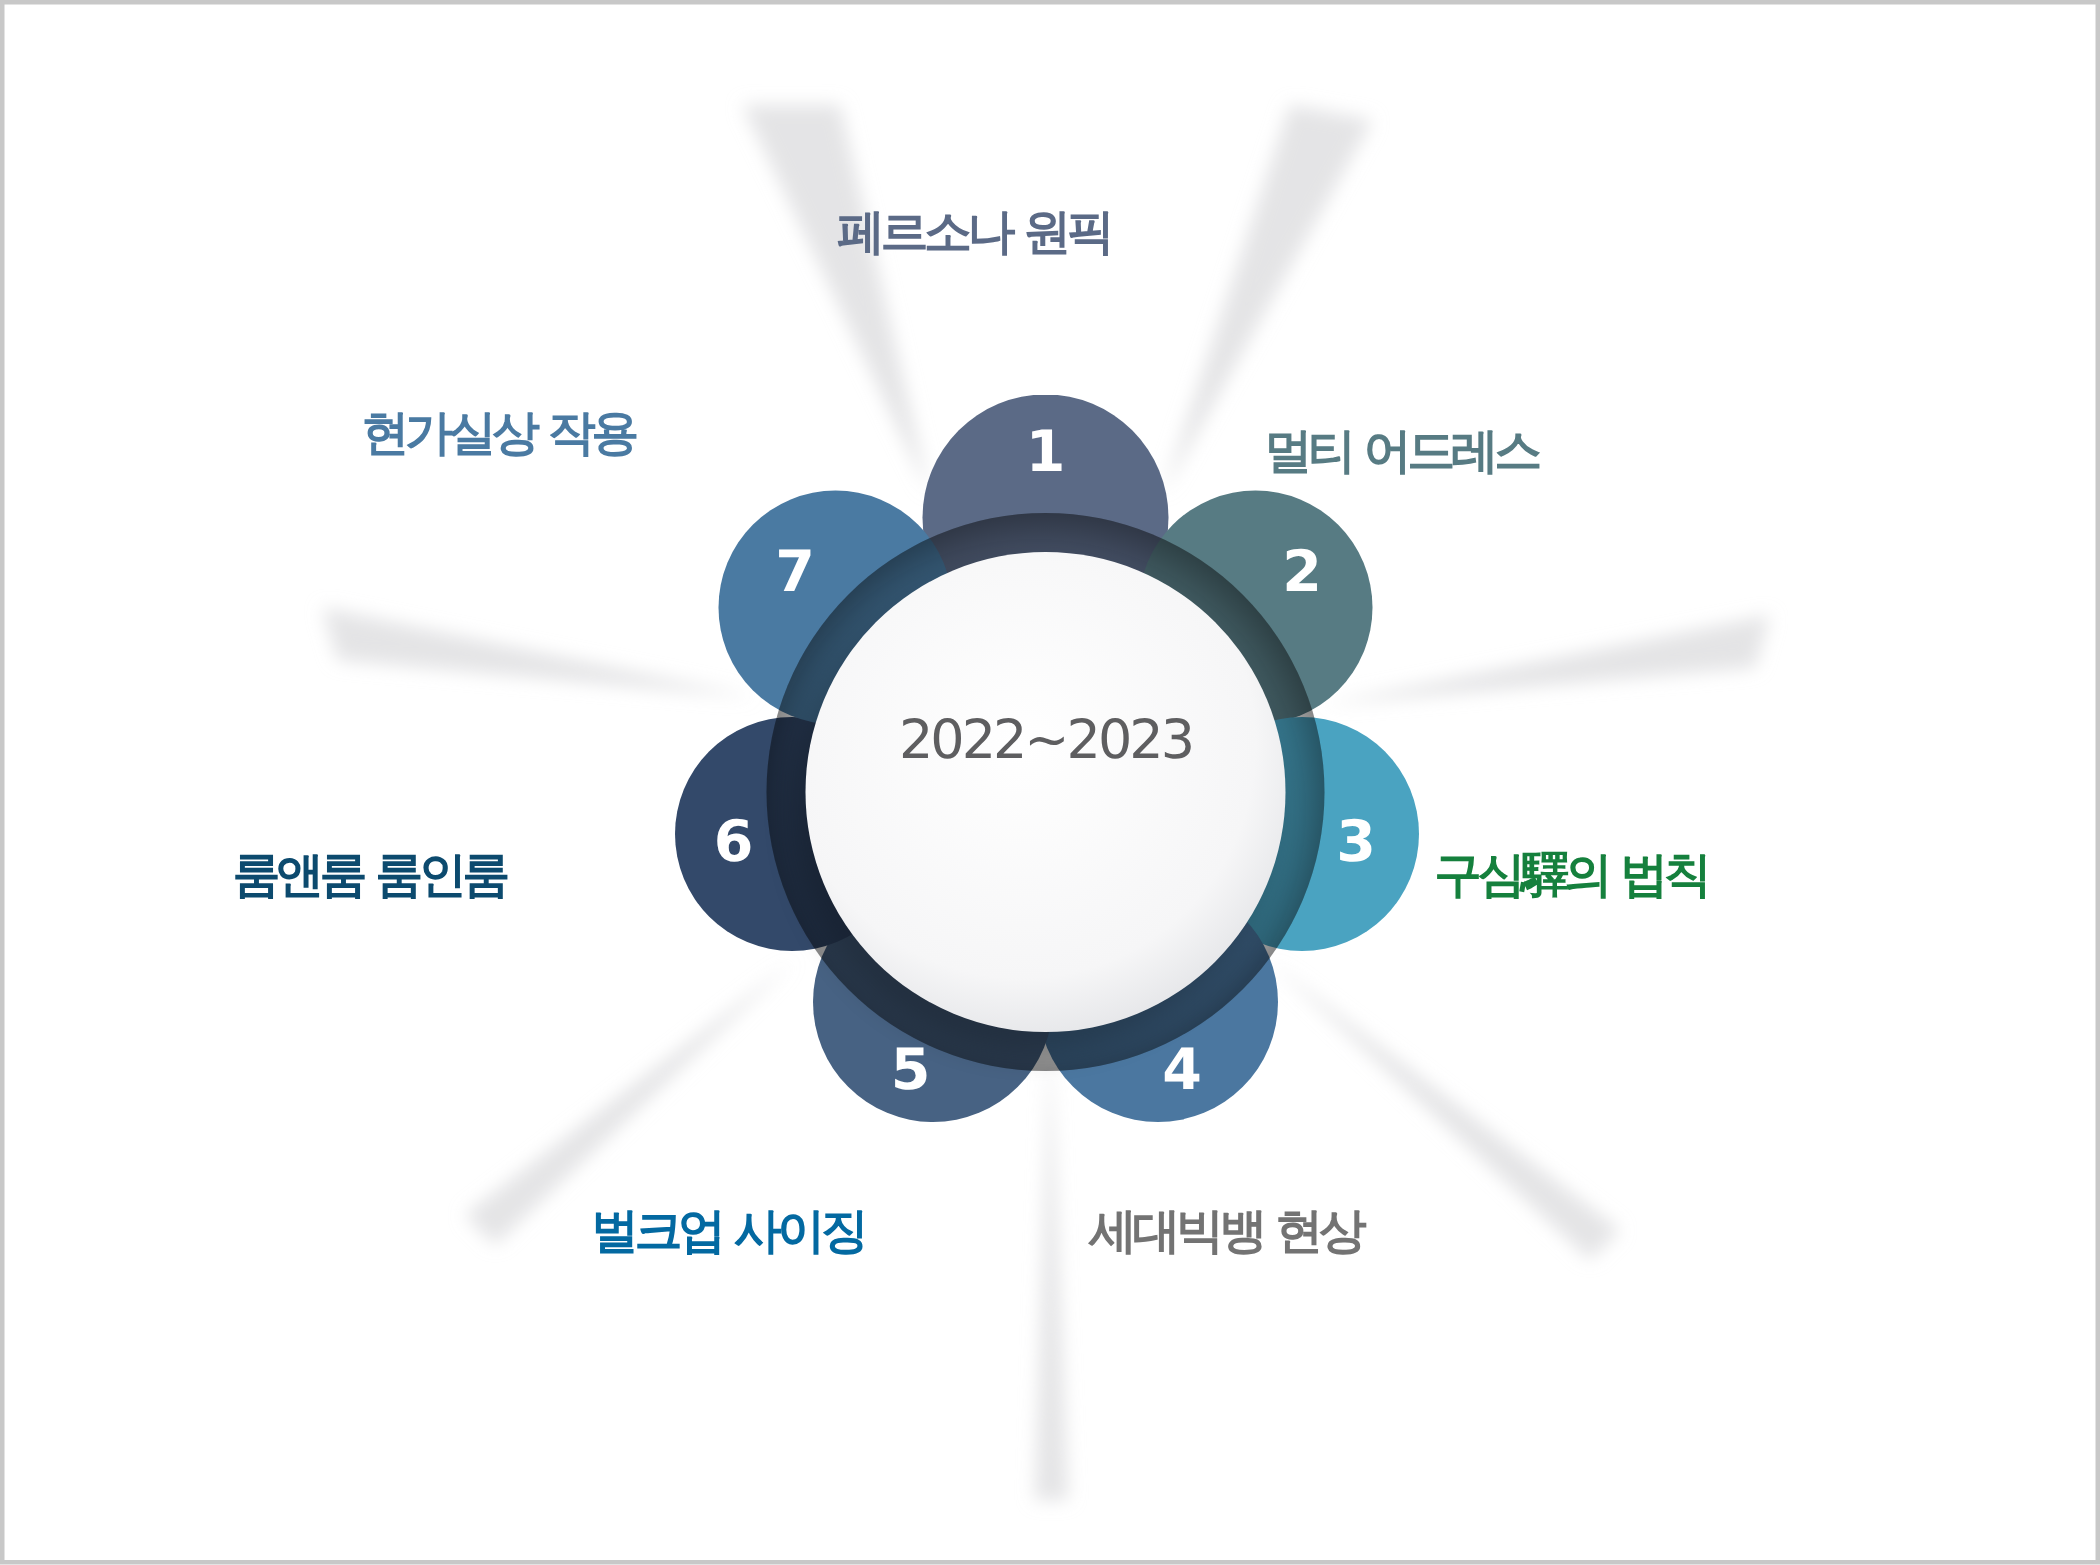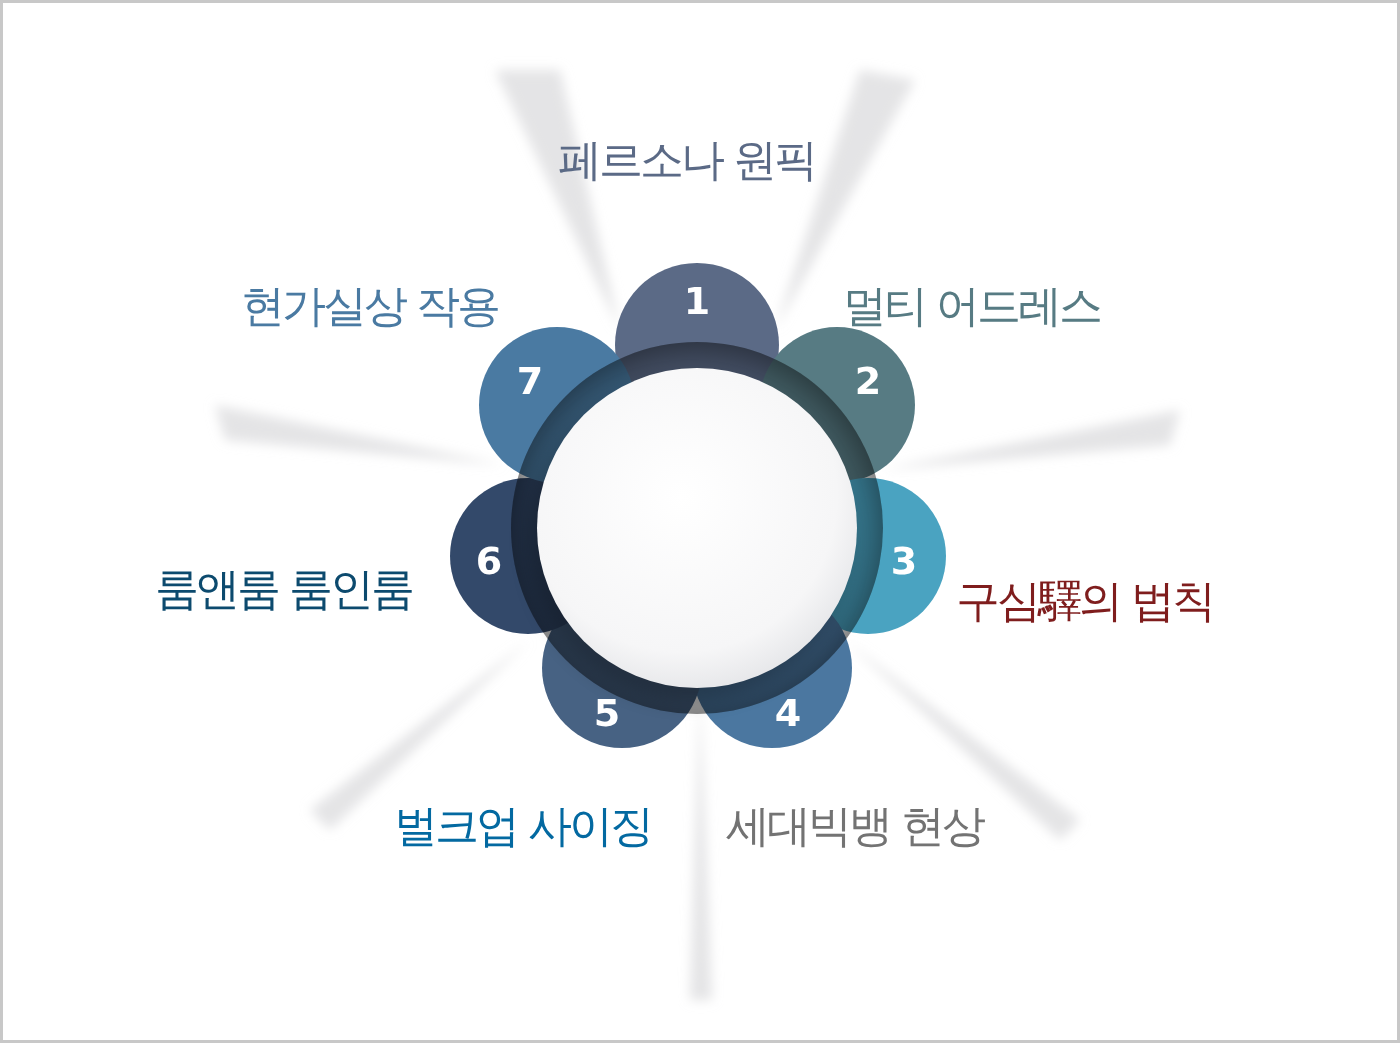--- a/index.html
+++ b/index.html
@@ -1,19 +1,19 @@
 <!DOCTYPE html>
 <html><head>
 <meta charset="utf-8">
 <style>
   html,body{margin:0;padding:0;}
   body{width:1400px;height:1043px;position:relative;overflow:hidden;background:#fff;font-family:"DejaVu Sans","Liberation Sans",sans-serif;}
   .frame{position:absolute;left:0;top:0;width:1394px;height:1037px;border:3px solid #c8c8c8;box-sizing:content-box;background:#fff;}
   svg.art{position:absolute;left:0;top:0;}
-  .label{position:absolute;font-weight:normal;font-size:44px;letter-spacing:-3px;white-space:nowrap;line-height:1;}
+  .label{position:absolute;font-weight:bold;font-size:32px;letter-spacing:-3px;white-space:nowrap;line-height:1;}
   .center-text{position:absolute;left:537px;top:470px;width:320px;text-align:center;color:#5e5e60;font-size:36px;line-height:48px;letter-spacing:-2px;font-weight:normal;}
   .num{position:absolute;color:#fff;font-size:38px;font-weight:bold;width:60px;text-align:center;line-height:1;}
 </style>
 </head>
 <body>
 
 <div class="frame"></div>
 
 <svg class="art" width="1400" height="1043" viewBox="0 0 1400 1043">
   <defs>
@@ -59,29 +59,30 @@
   </g>
 
   <circle cx="697" cy="528" r="186" fill="#000" opacity="0.18"></circle>
   <circle cx="697" cy="528" r="186" fill="url(#ringShade)"></circle>
 
   <circle cx="690" cy="540" r="160" fill="#000" opacity="0.35" filter="url(#cshadow)"></circle>
   <circle cx="697" cy="528" r="160" fill="url(#centerGrad)"></circle>
 </svg>
 
 <div class="center-text">
+  <div>2022~2023</div>
 </div>
 
 <div class="num" style="left:667px;top:282px;">1</div>
 <div class="num" style="left:838px;top:362px;">2</div>
 <div class="num" style="left:874px;top:542px;">3</div>
 <div class="num" style="left:758px;top:694px;">4</div>
 <div class="num" style="left:577px;top:694px;">5</div>
 <div class="num" style="left:459px;top:542px;">6</div>
 <div class="num" style="left:500px;top:362px;">7</div>
 
 <div class="label" style="left:558px;top:138px;color:#5b6a86;">페르소나 원픽</div>
 <div class="label" style="left:843px;top:284px;color:#577b83;">멀티 어드레스</div>
-<div class="label" style="left:956px;top:567px;color:#7f1d1d;margin-top:12px;">구심驛의 법칙</div>
+<div class="label" style="left:956px;top:567px;color:#15803d;">구심驛의 법칙</div>
 <div class="label" style="left:726px;top:804px;color:#737373;">세대빅뱅 현상</div>
 <div class="label" style="left:394px;top:804px;color:#0369a1;">벌크업 사이징</div>
 <div class="label" style="left:155px;top:567px;color:#0c4a6e;">룸앤룸 룸인룸</div>
-<div class="label" style="left:241px;top:284px;color:#4a7aa2;">현가실상 작용</div>
+<div class="label" style="left:241px;top:272px;color:#4a7aa2;">현가실상 작용</div>
 
 </body></html>

